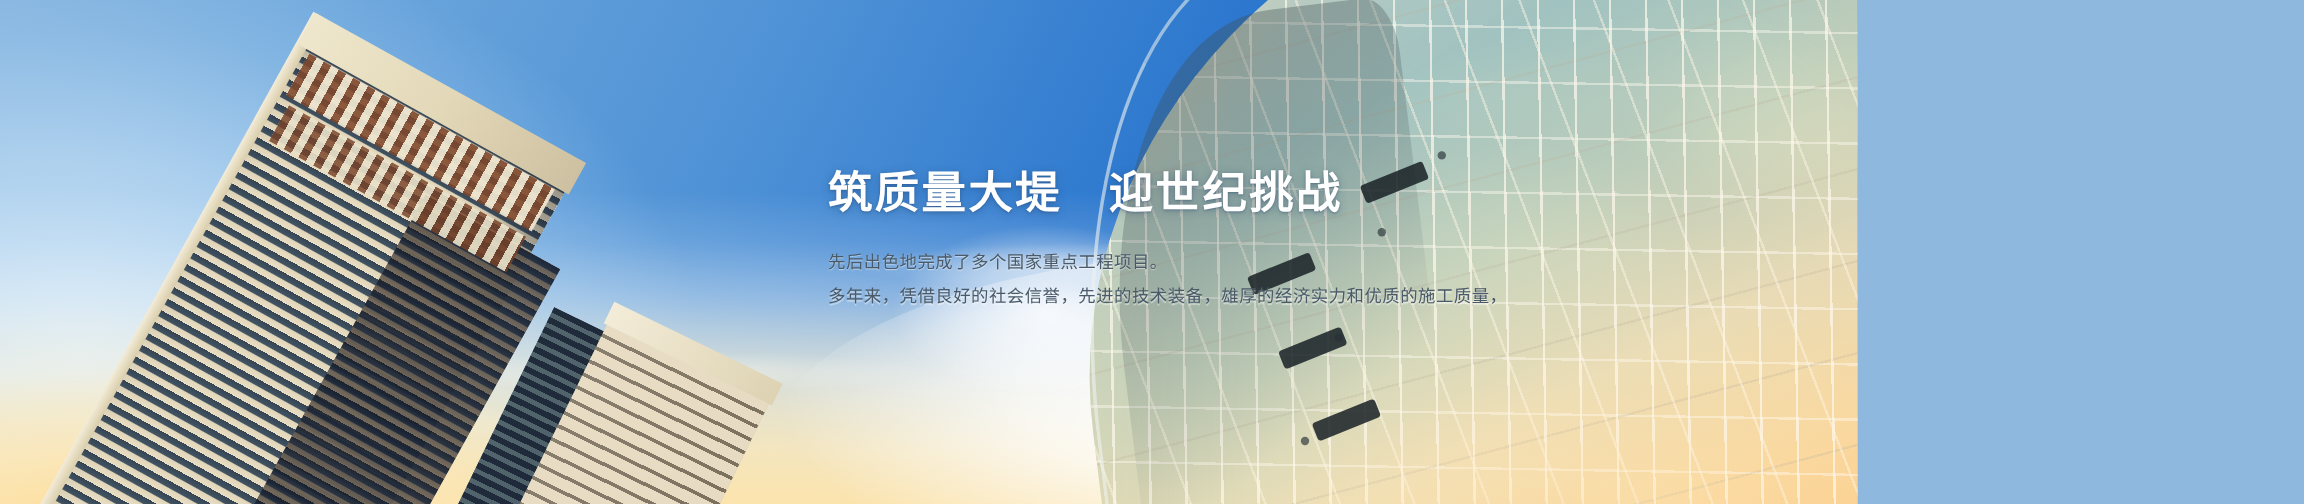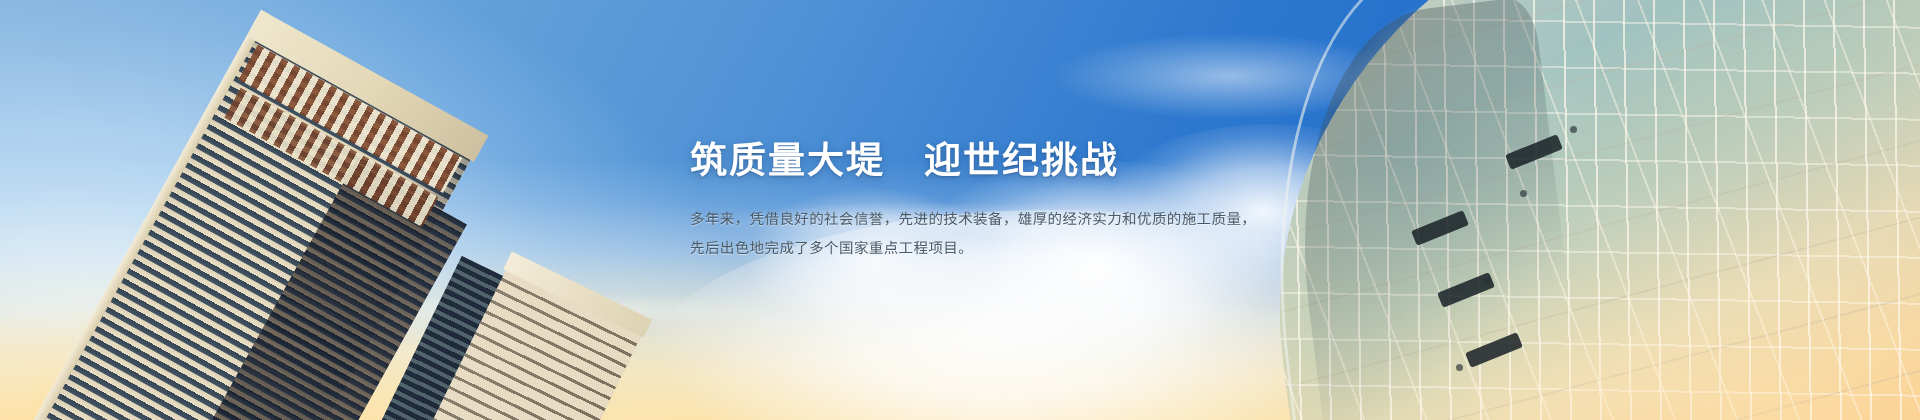--- a/index.html
+++ b/index.html
@@ -6,21 +6,21 @@
   * { margin:0; padding:0; box-sizing:border-box; }
   html, body {
     width:1920px; height:420px;
     overflow:hidden;
     font-family:"Liberation Sans","DejaVu Sans",sans-serif;
     background:#8fb8de;
   }
 
   .banner {
     position:relative;
-    width:1920px; height:420px;
+    width:1548px; height:420px;
     overflow:hidden;
   }
 
   
   .sky-base{
     position:absolute; inset:0;
     background:
       linear-gradient(to bottom,
         rgba(255,255,255,0) 0%,
         rgba(255,255,255,0) 38%,
@@ -394,18 +394,18 @@
     <div class="dot" style="left:214px; top:388px;"></div>
     <div class="dot" style="left:186px; top:474px;"></div>
     <div class="dot" style="left:300px; top:236px;"></div>
 
     <div class="glow-warm"></div>
   </div>
 
   <div class="copy">
     <div class="headline">筑质量大堤　迎世纪挑战</div>
     <div class="subcopy">
+      <p>先后出色地完成了多个国家重点工程项目。</p>
       <p>多年来，凭借良好的社会信誉，先进的技术装备，雄厚的经济实力和优质的施工质量，</p>
-      <p>先后出色地完成了多个国家重点工程项目。</p>
     </div>
   </div>
 
 </div>
 
 </body></html>

